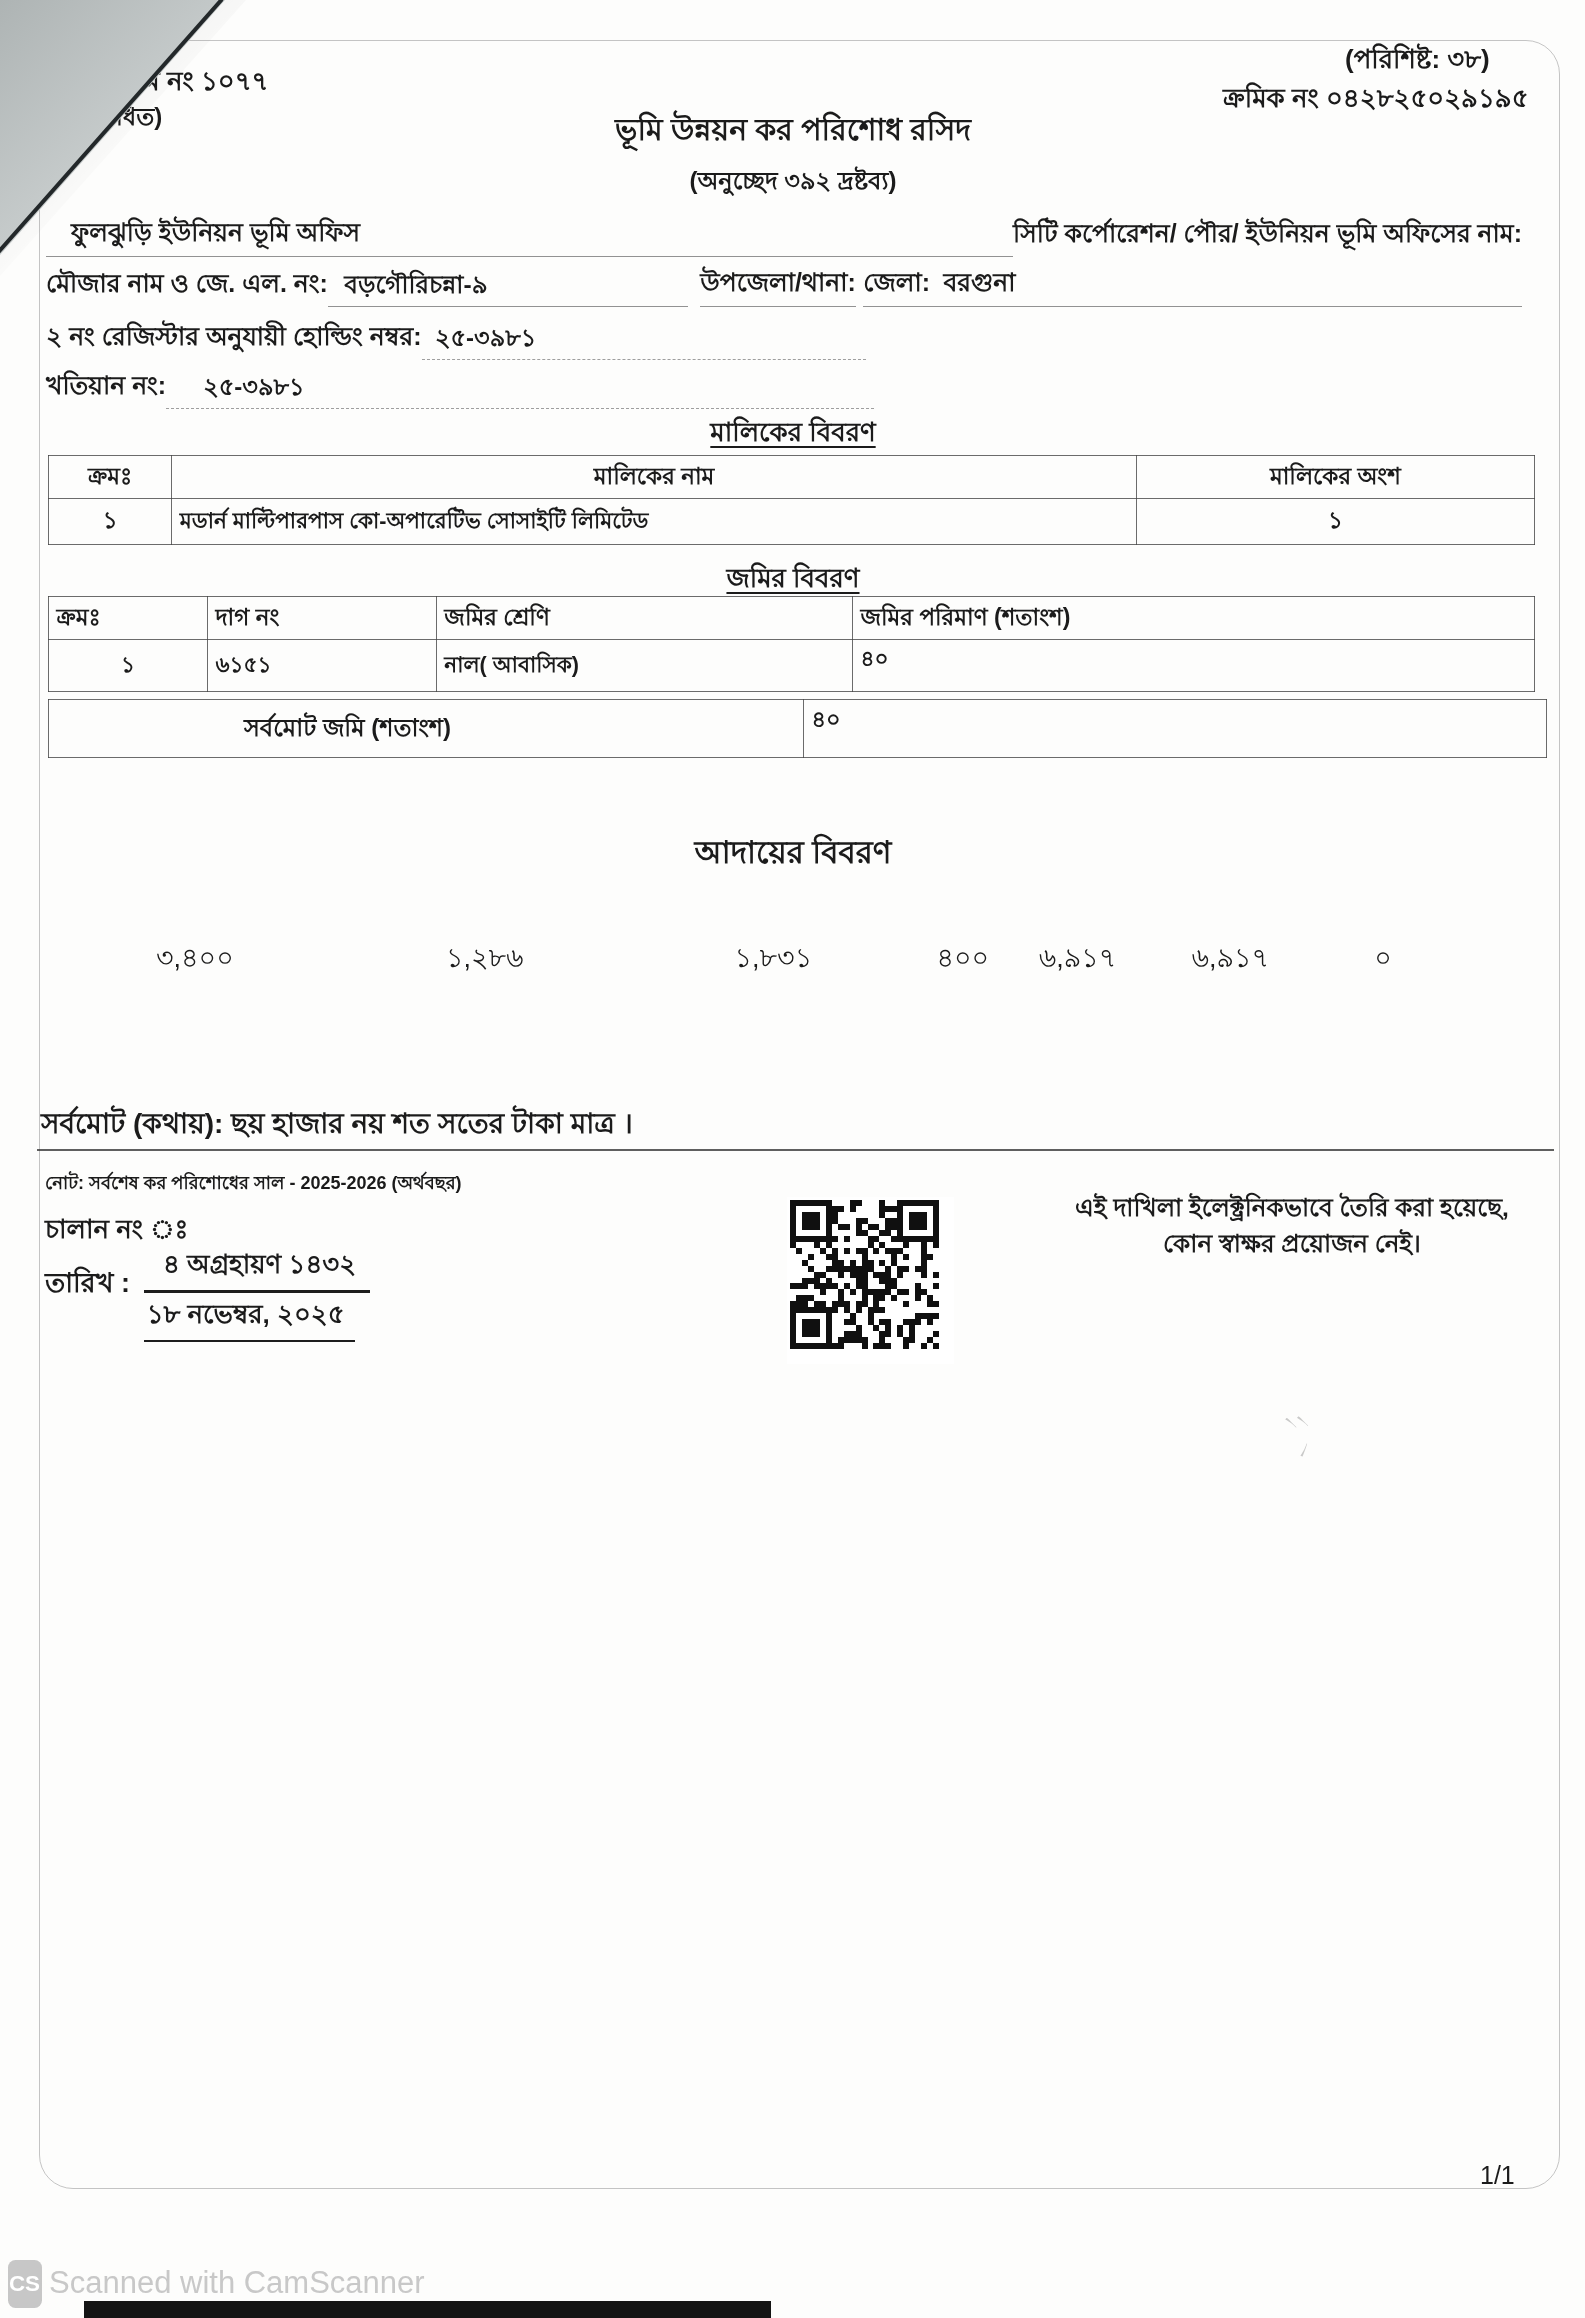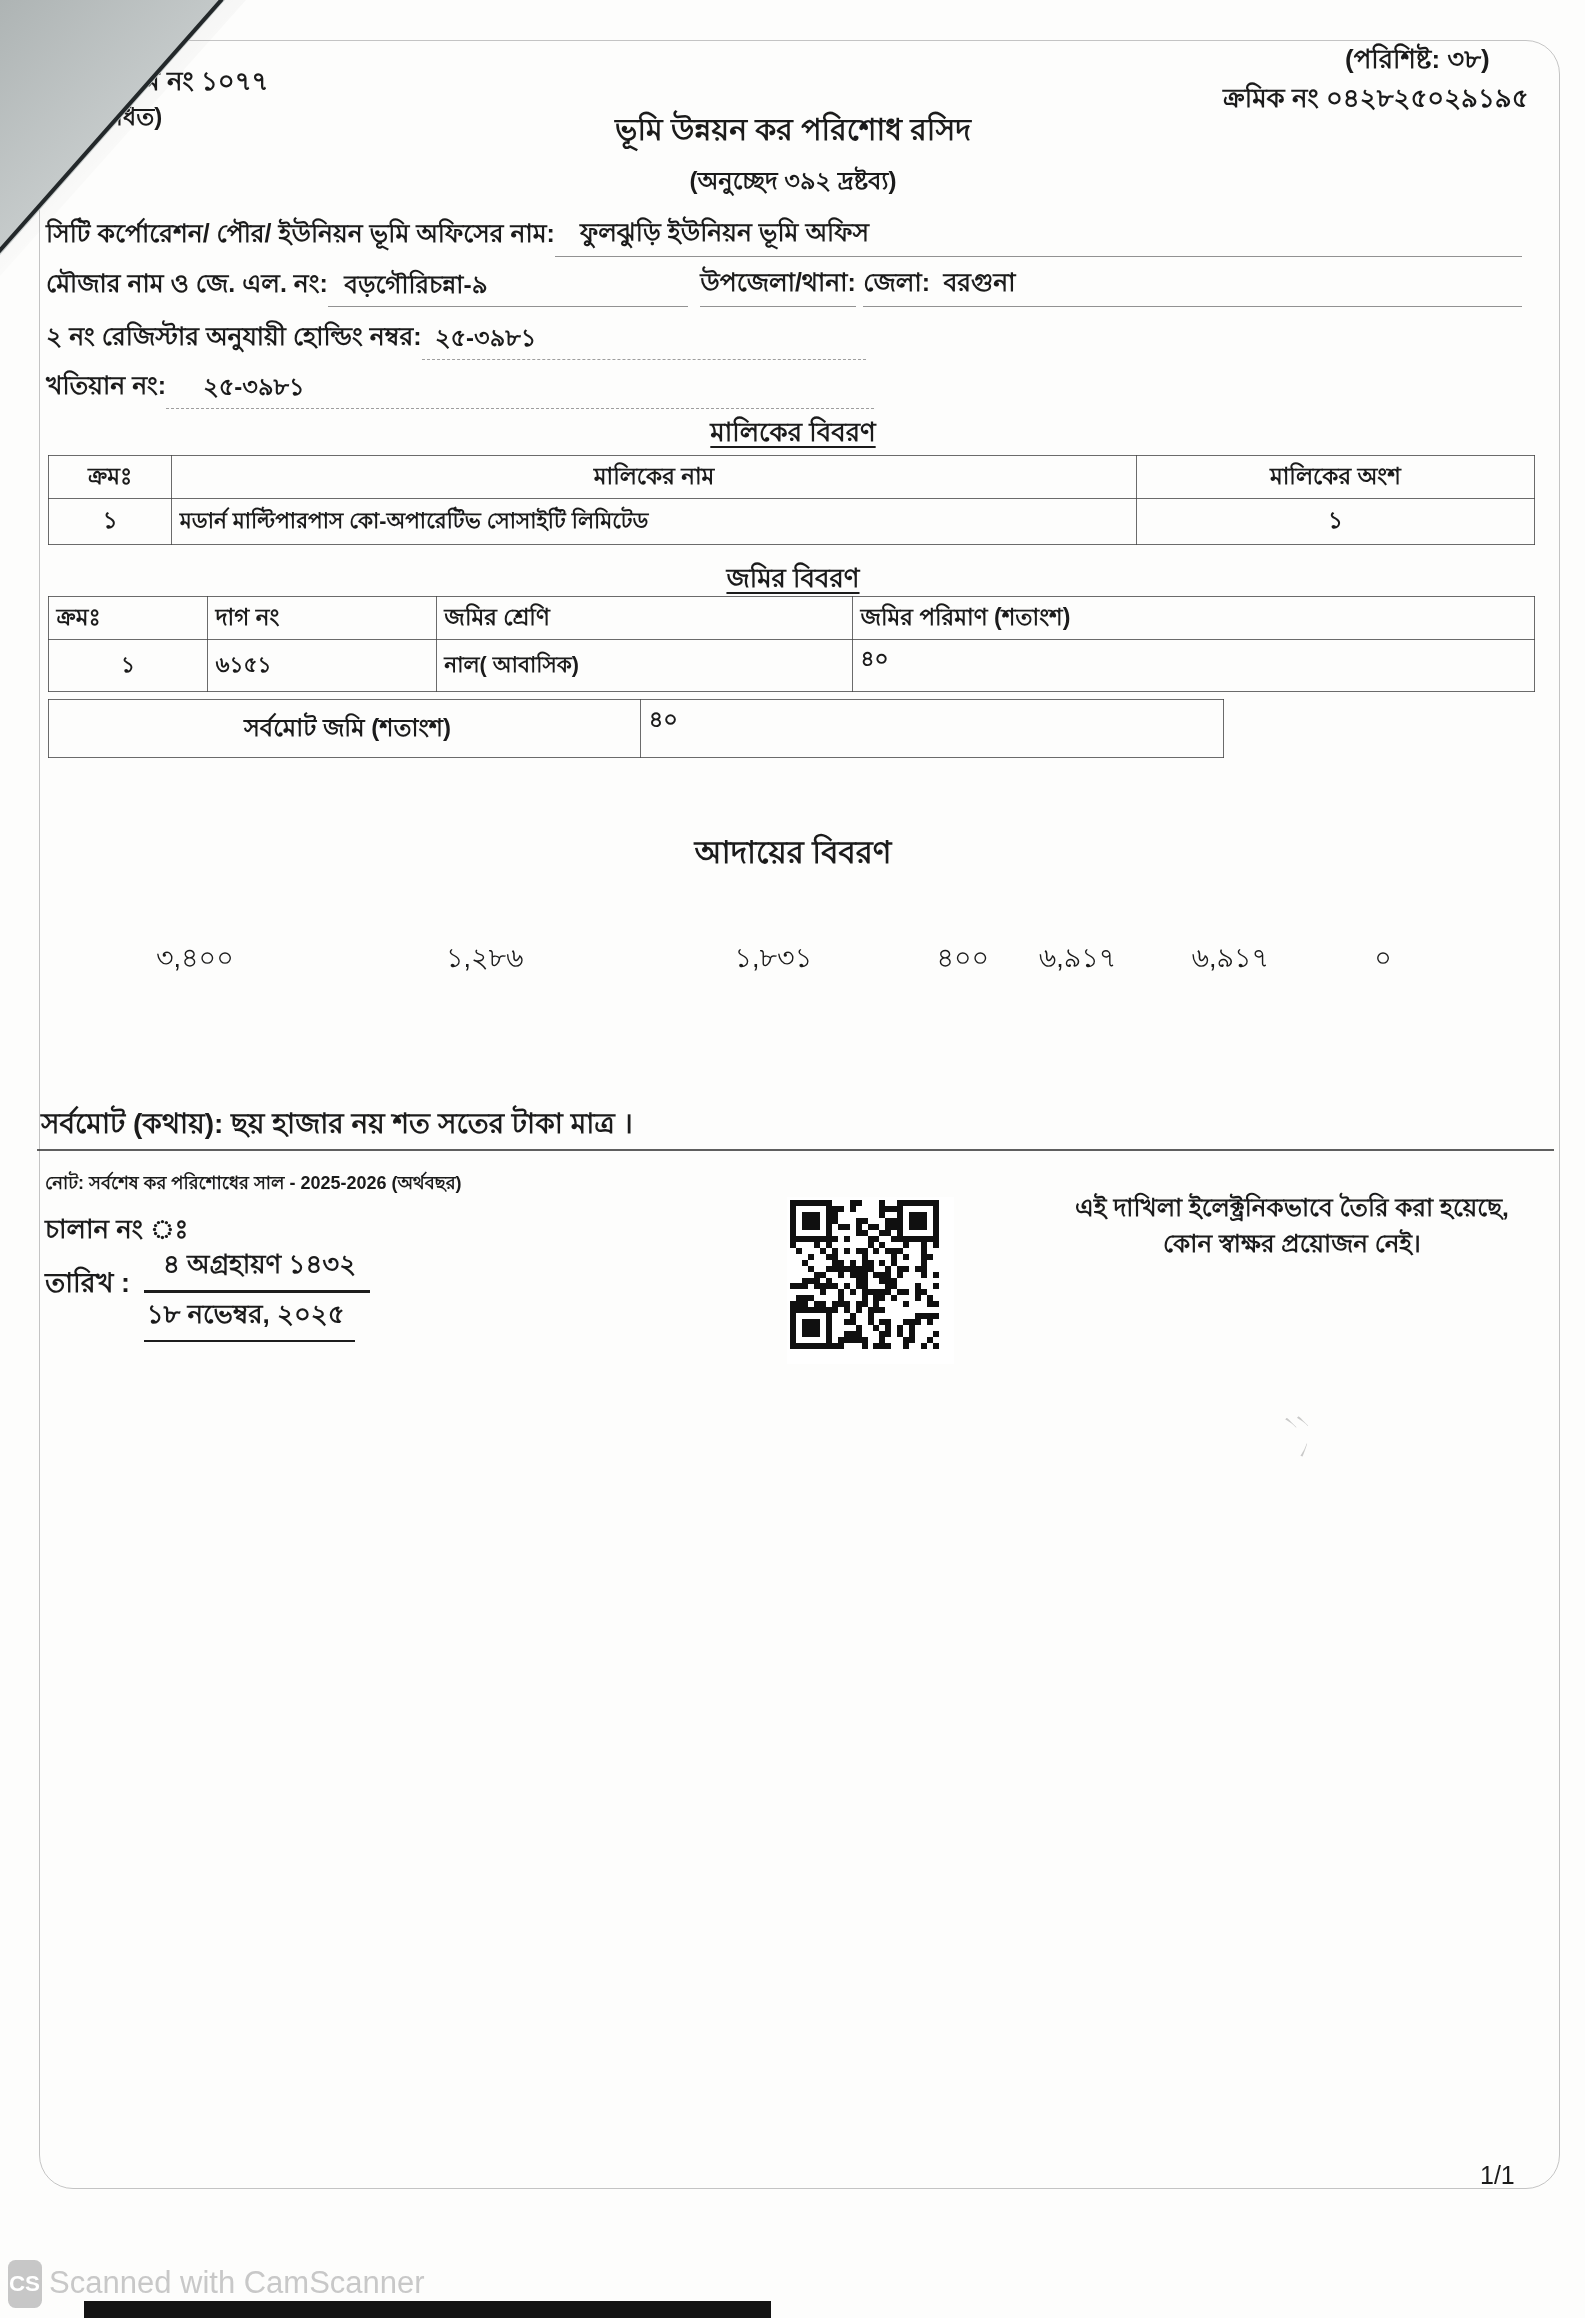--- a/index.html
+++ b/index.html
@@ -71,22 +71,22 @@
 
 <div class="abs b" style="left:1345px;top:39px;font-size:26px;">(পরিশিষ্ট: ৩৮)</div>
 <div class="abs b" style="left:1223px;top:78px;font-size:26px;">ক্রমিক নং ০৪২৮২৫০২৯১৯৫</div>
 
 <div class="abs title-wrap">
   <div class="b" style="font-size:30px;">ভূমি উন্নয়ন কর পরিশোধ রসিদ</div>
   <div class="b" style="font-size:24px;margin-top:4.5px;">(অনুচ্ছেদ ৩৯২ দ্রষ্টব্য)</div>
 </div>
 
 <div class="abs line" style="left:46px;top:218px;width:1476px;height:39px;">
+  <span class="b ul" style="font-size:25px;flex:1;padding-left:25px;">ফুলঝুড়ি ইউনিয়ন ভূমি অফিস</span>
   <span class="b lbl" style="font-size:25px;">সিটি কর্পোরেশন/ পৌর/ ইউনিয়ন ভূমি অফিসের নাম:</span>
-  <span class="b ul" style="font-size:25px;flex:1;padding-left:25px;">ফুলঝুড়ি ইউনিয়ন ভূমি অফিস</span>
 </div>
 
 <div class="abs line" style="left:46px;top:268px;width:1476px;height:39px;">
   <span class="b lbl" style="font-size:25px;">মৌজার নাম ও জে. এল. নং:</span>
   <span class="b ul" style="font-size:24.6px;width:344px;padding-left:16.4px;">বড়গৌরিচন্না-৯</span>
   <span class="b lbl ul" style="font-size:25px;margin-left:12px;">উপজেলা/থানা:</span>
   <span class="b lbl ul" style="font-size:25px;margin-left:7.5px;">জেলা:</span>
   <span class="b ul" style="font-size:25px;flex:1;padding-left:13.4px;">বরগুনা</span>
 </div>
 
@@ -142,21 +142,21 @@
     <tr style="height:52px;font-weight:600;font-size:21.6px;">
       <td style="text-align:center;">১</td>
       <td>৬১৫১</td>
       <td>নাল( আবাসিক)</td>
       <td style="vertical-align:top;">৪০</td>
     </tr>
   </tbody>
     </table>
 </div>
 
-<div class="abs" style="left:48px;top:699px;width:1176px;height:58px;">
+<div class="abs" style="left:48px;top:699px;width:1499px;height:58px;">
   <table class="grid-tbl" style="font-size:24px;">
     <colgroup>
         <col style="width:50.4%">
         <col style="width:49.6%">
       </colgroup>
     <tbody>
         <tr style="height:58px;">
       <td class="b" style="padding-left:195px;">সর্বমোট জমি (শতাংশ)</td>
       <td style="vertical-align:top;font-weight:600;font-size:22.4px;">৪০</td>
     </tr>

